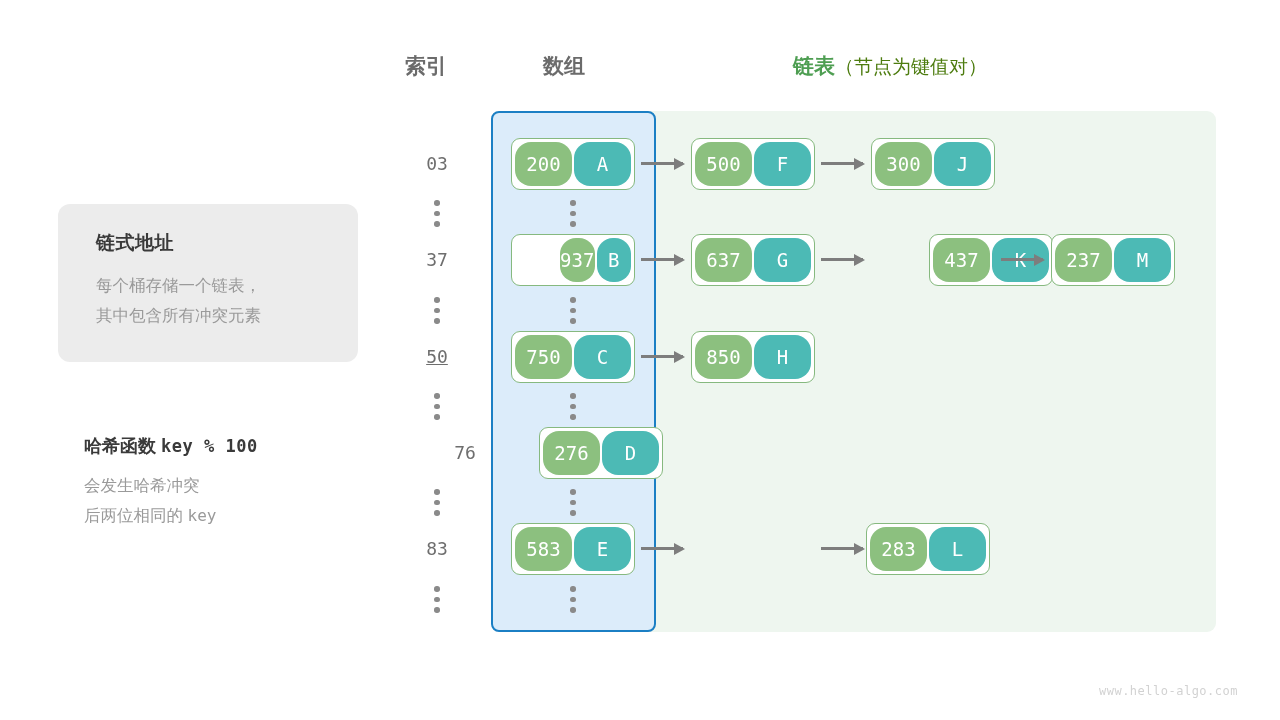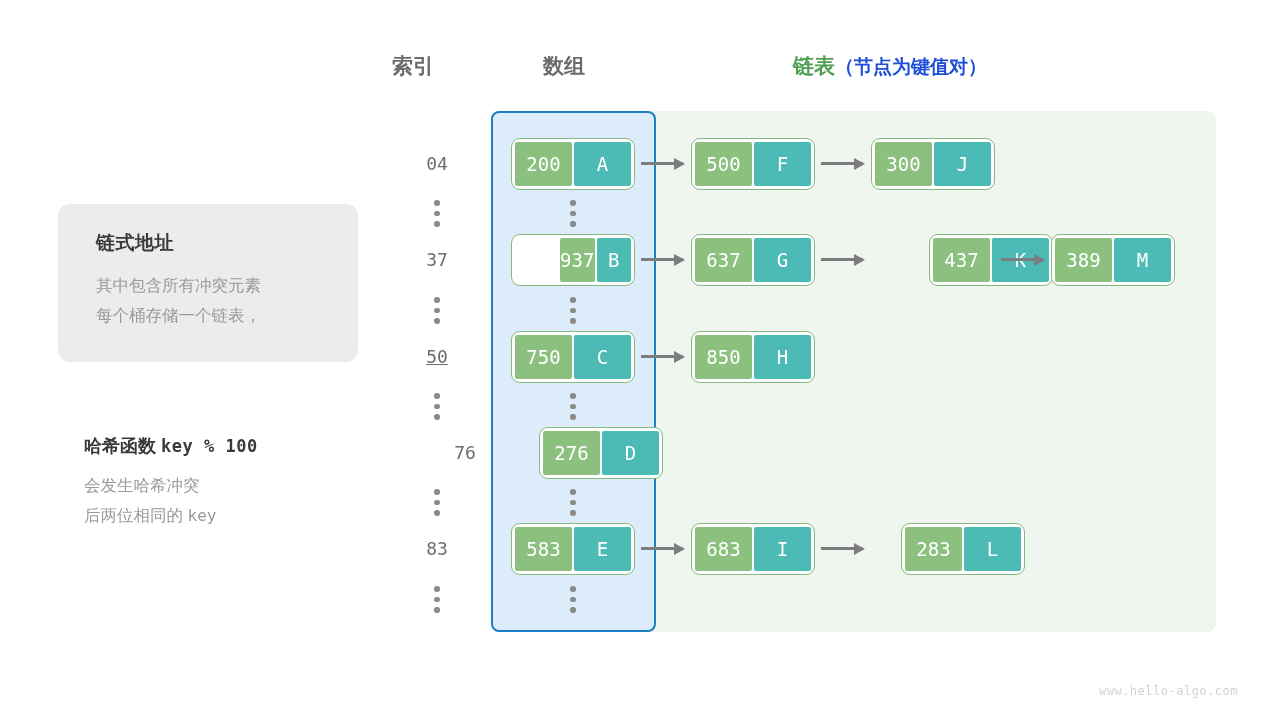--- a/index.html
+++ b/index.html
@@ -20,27 +20,27 @@
   }
 
   
   .heading {
     position: absolute;
     font-weight: bold;
     font-size: 21px;
     color: #6b6b6b;
     white-space: nowrap;
   }
-  #heading-index { left: 392px; top: 52px; }
+  #heading-index { left: 405px; top: 52px; }
   #heading-array { left: 543px; top: 52px; }
   #heading-list  { left: 793px; top: 52px; }
   .heading .accent { color: #4e9e52; }
   .heading .sub {
-    color: #1d4ed8;
-    font-weight: bold;
+    color: #4d7c0f;
+    font-weight: normal;
     font-size: 19px;
   }
 
   
   .info-card {
     position: absolute;
     left: 58px;
     top: 204px;
     width: 300px;
     height: 158px;
@@ -142,21 +142,21 @@
     border-radius: 9px;
     background: #ffffff;
     box-sizing: border-box;
     display: flex;
     padding: 3px;
     gap: 2px;
   }
   .node .key,
   .node .val {
     flex: 1 1 50%;
-    border-radius: 2px;
+    border-radius: 16px;
     display: flex;
     align-items: center;
     justify-content: center;
     font-family: "DejaVu Sans Mono", "Liberation Mono", monospace;
     font-size: 19px;
     color: #ffffff;
   }
   .node .key { background: #8cc07f; }
   .node .val { background: #4cbab5; }
 
@@ -215,22 +215,22 @@
 
   <div class="heading" id="heading-index">索引</div>
   <div class="heading" id="heading-array">数组</div>
   <div class="heading" id="heading-list">
     <span class="accent">链表</span><span class="sub">（节点为键值对）</span>
   </div>
 
   <div class="info-card">
     <div class="info-card-title">链式地址</div>
     <div class="info-card-desc">
+      <div>每个桶存储一个链表，</div>
       <div>其中包含所有冲突元素</div>
-      <div>每个桶存储一个链表，</div>
     </div>
   </div>
 
   <div class="hash-block">
     <div class="hash-title">
       <span>哈希函数</span>
       <span class="mono">key % 100</span>
     </div>
     <div class="hash-desc">
       <div>会发生哈希冲突</div>
@@ -239,21 +239,21 @@
         <span class="mono">key</span>
       </div>
     </div>
   </div>
 
   <div class="chain-area"></div>
   <div class="array-column"></div>
 
   <div id="rows-layer">
       <div class="row" style="top: 134px; width: 1280px;">
-        <div class="row-index" style="left: 414px; top: 0px;">04</div>
+        <div class="row-index" style="left: 414px; top: 0px;">03</div>
         <div class="node" style="left: 511px;">
           <div class="key">200</div>
           <div class="val">A</div>
         </div>
         <div class="arrow" style="left: 641px; width: 42px;"></div>
         <div class="node" style="left: 691px;">
           <div class="key">500</div>
           <div class="val">F</div>
         </div>
         <div class="arrow" style="left: 821px; width: 42px;"></div>
@@ -273,21 +273,21 @@
           <div class="key">637</div>
           <div class="val">G</div>
         </div>
         <div class="arrow" style="left: 821px; width: 42px;"></div>
         <div class="node" style="left: 909px; margin-left: 20px;">
           <div class="key">437</div>
           <div class="val">K</div>
         </div>
         <div class="arrow" style="left: 1001px; width: 42px;"></div>
         <div class="node" style="left: 1051px;">
-          <div class="key">389</div>
+          <div class="key">237</div>
           <div class="val">M</div>
         </div>
       </div>
       <div class="row" style="top: 327px; width: 1280px;">
         <div class="row-index" style="left: 414px; top: 0px; text-decoration: underline;">50</div>
         <div class="node" style="left: 511px;">
           <div class="key">750</div>
           <div class="val">C</div>
         </div>
         <div class="arrow" style="left: 641px; width: 42px;"></div>
@@ -303,26 +303,22 @@
           <div class="val">D</div>
         </div>
       </div>
       <div class="row" style="top: 519px; width: 1280px;">
         <div class="row-index" style="left: 414px; top: 0px;">83</div>
         <div class="node" style="left: 511px;">
           <div class="key">583</div>
           <div class="val">E</div>
         </div>
         <div class="arrow" style="left: 641px; width: 42px;"></div>
-        <div class="node" style="left: 691px;">
-          <div class="key">683</div>
-          <div class="val">I</div>
-        </div>
         <div class="arrow" style="left: 821px; width: 42px;"></div>
-        <div class="node" style="left: 901px;">
+        <div class="node" style="left: 866px;">
           <div class="key">283</div>
           <div class="val">L</div>
         </div>
       </div>
       <div class="ellipsis" style="left: 434px; top: 200px;">
         <i></i>
         <i></i>
         <i></i>
       </div>
       <div class="ellipsis" style="left: 570px; top: 200px;">

